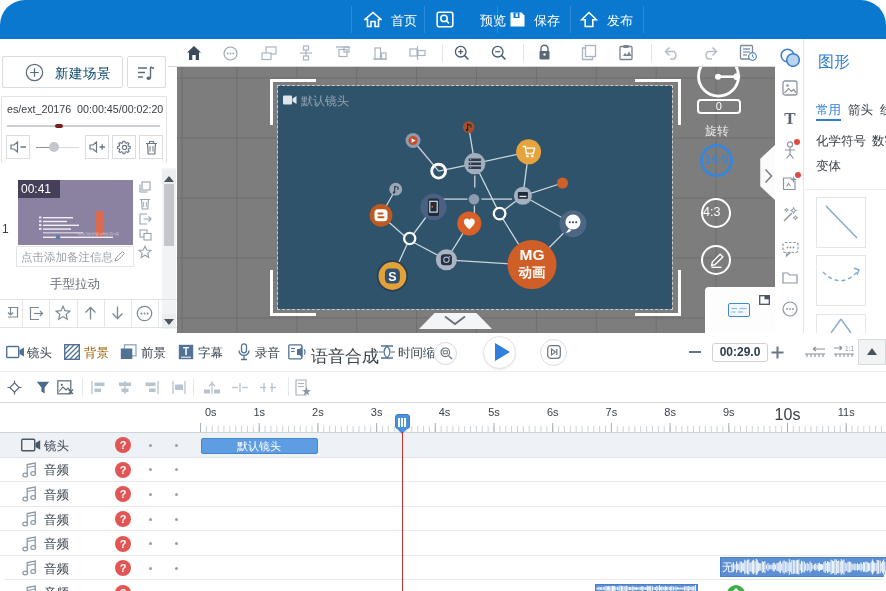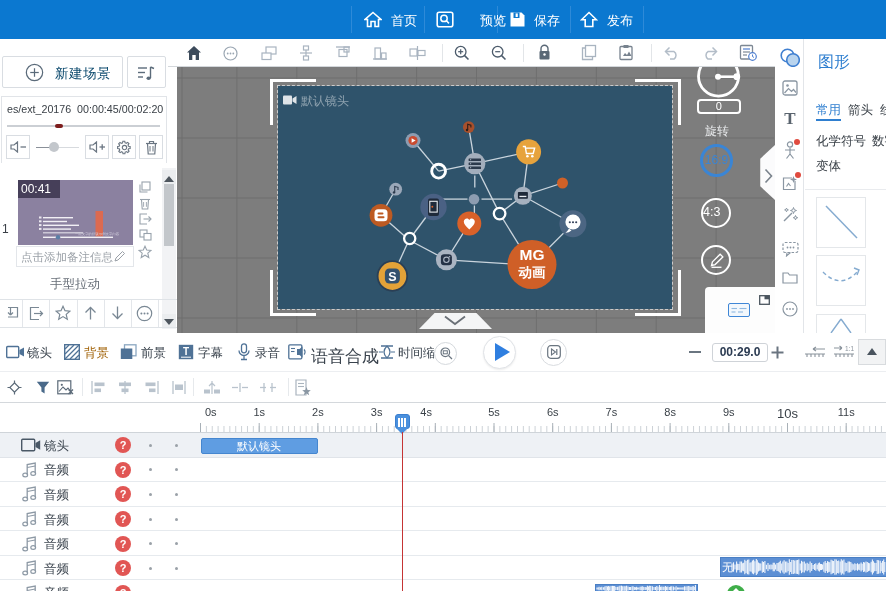--- a/index.html
+++ b/index.html
@@ -1,18 +1,18 @@
 <!DOCTYPE html>
 <html><head>
 <meta charset="utf-8">
 <style>
   * { margin:0; padding:0; box-sizing:border-box; }
   html,body { width:886px; height:591px; overflow:hidden; background:#fff;
     font-family:"Liberation Sans", sans-serif; }
-  #app { position:relative; width:886px; height:591px; overflow:hidden; }
+  #app { position:relative; width:886px; height:591px; overflow:hidden;border-radius:25px; }
   .abs { position:absolute; }
   svg { display:block; }
 </style>
 </head>
 <body>
 <div id="app">
 
   <div class="abs" style="left:0;top:0;width:886px;height:39px;background:#0b78d0;"></div>
   <div id="topbtns">
     <div class="abs" style="left:351px;top:6px;width:1px;height:27px;background:#2e8ad8;"></div>
@@ -733,27 +733,27 @@
           <line x1="528.8" y1="20" x2="528.8" y2="29"></line>
         <line x1="587.5" y1="20" x2="587.5" y2="29"></line>
           <line x1="646.2" y1="20" x2="646.2" y2="29"></line>
       </g>
     </svg>
     <div id="rulerlabels">
     <div class="abs" style="left:205px;top:406px;font-size:11px;color:#3a4148;">0s</div>
     <div class="abs" style="left:244.2px;top:406px;width:30px;text-align:center;font-size:11px;color:#3a4148;">1s</div>
     <div class="abs" style="left:302.9px;top:406px;width:30px;text-align:center;font-size:11px;color:#3a4148;">2s</div>
     <div class="abs" style="left:361.6px;top:406px;width:30px;text-align:center;font-size:11px;color:#3a4148;">3s</div>
-    <div class="abs" style="left:420.3px;top:406px;width:30px;text-align:left;font-size:11px;color:#3a4148;">4s</div>
+    <div class="abs" style="left:420.3px;top:406px;width:30px;text-align:right;font-size:11px;color:#3a4148;">4s</div>
     <div class="abs" style="left:479.0px;top:406px;width:30px;text-align:center;font-size:11px;color:#3a4148;">5s</div>
     <div class="abs" style="left:537.7px;top:406px;width:30px;text-align:center;font-size:11px;color:#3a4148;">6s</div>
     <div class="abs" style="left:596.4px;top:406px;width:30px;text-align:center;font-size:11px;color:#3a4148;">7s</div>
     <div class="abs" style="left:655.1px;top:406px;width:30px;text-align:center;font-size:11px;color:#3a4148;">8s</div>
     <div class="abs" style="left:713.8px;top:406px;width:30px;text-align:center;font-size:11px;color:#3a4148;">9s</div>
-    <div class="abs" style="left:772.5px;top:406px;width:30px;text-align:center;font-size:13px;color:#3a4148;">10s</div>
+    <div class="abs" style="left:772.5px;top:406px;width:30px;text-align:center;font-size:16px;color:#3a4148;">10s</div>
     <div class="abs" style="left:831.2px;top:406px;width:30px;text-align:center;font-size:11px;color:#3a4148;">11s</div>
     </div>
 
     <div class="abs" style="left:0;top:433px;width:886px;height:24.6px;background:#eef1f5;border-bottom:1px solid #e0e4e9;"></div>
     <div class="abs" style="left:0;top:457.6px;width:886px;height:24.5px;border-bottom:1px solid #e6eaee;"></div>
     <div class="abs" style="left:0;top:482.1px;width:886px;height:24.6px;border-bottom:1px solid #e6eaee;"></div>
     <div class="abs" style="left:0;top:506.7px;width:886px;height:24.5px;border-bottom:1px solid #e6eaee;"></div>
     <div class="abs" style="left:0;top:531.2px;width:886px;height:24.6px;border-bottom:1px solid #e6eaee;"></div>
     <div class="abs" style="left:0;top:555.8px;width:886px;height:24.5px;border-bottom:1px solid #e6eaee;"></div>
     <div class="abs" style="left:0;top:580.3px;width:886px;height:24.5px;border-bottom:1px solid #e6eaee;"></div>

